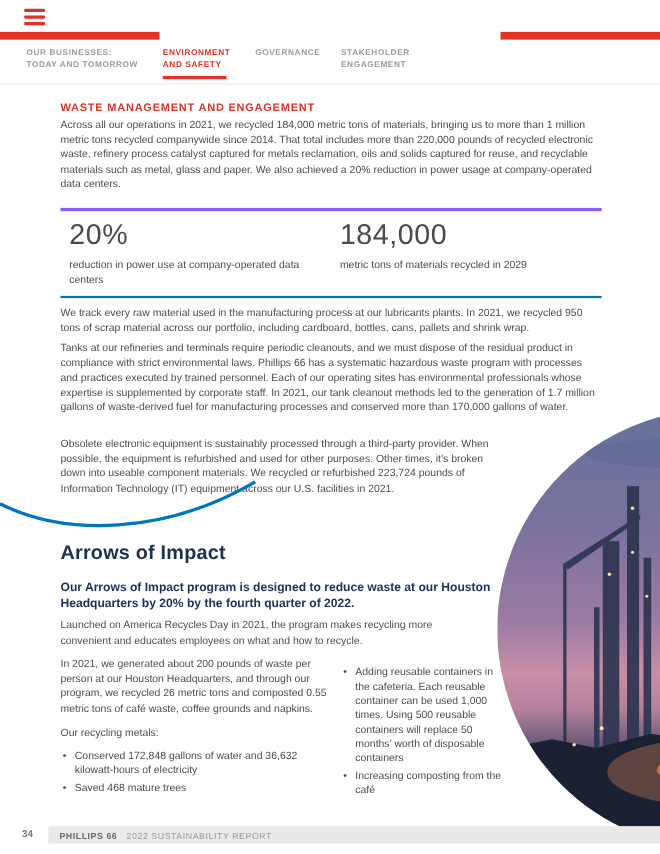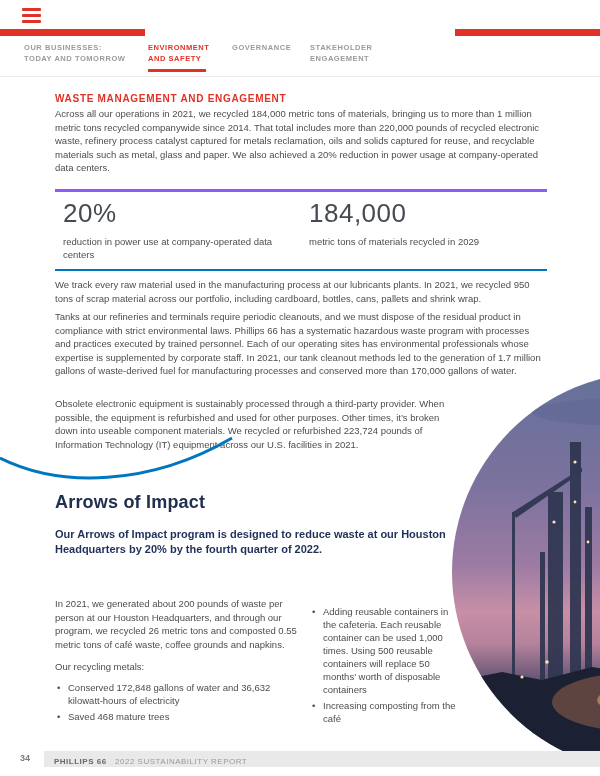--- a/index.html
+++ b/index.html
@@ -160,20 +160,21 @@
       </g>
     </svg>
   </div>
 
   <svg class="swoosh" width="240" height="80" viewBox="0 0 240 80">
     <path d="M0 26 C 60 56, 150 54, 232 6" stroke="#0076C0" stroke-width="3" fill="none"></path>
   </svg>
 
   <div class="impact-heading">Arrows of Impact</div>
   <p class="lead">Our Arrows of Impact program is designed to reduce waste at our Houston Headquarters by 20% by the fourth quarter of 2022.</p>
+  <p class="para" style="left:55px;top:562px;width:380px;">Launched on America Recycles Day in 2021, the program makes recycling more convenient and educates employees on what and how to recycle.</p>
 
   <div class="col col-left">
     <p class="colpara">In 2021, we generated about 200 pounds of waste per person at our Houston Headquarters, and through our program, we recycled 26 metric tons and composted 0.55 metric tons of café waste, coffee grounds and napkins.</p>
     <p class="list-label">Our recycling metals:</p>
     <ul class="bullets">
       <li>Conserved 172,848 gallons of water and 36,632 kilowatt-hours of electricity</li>
       <li>Saved 468 mature trees</li>
     </ul>
   </div>
 

